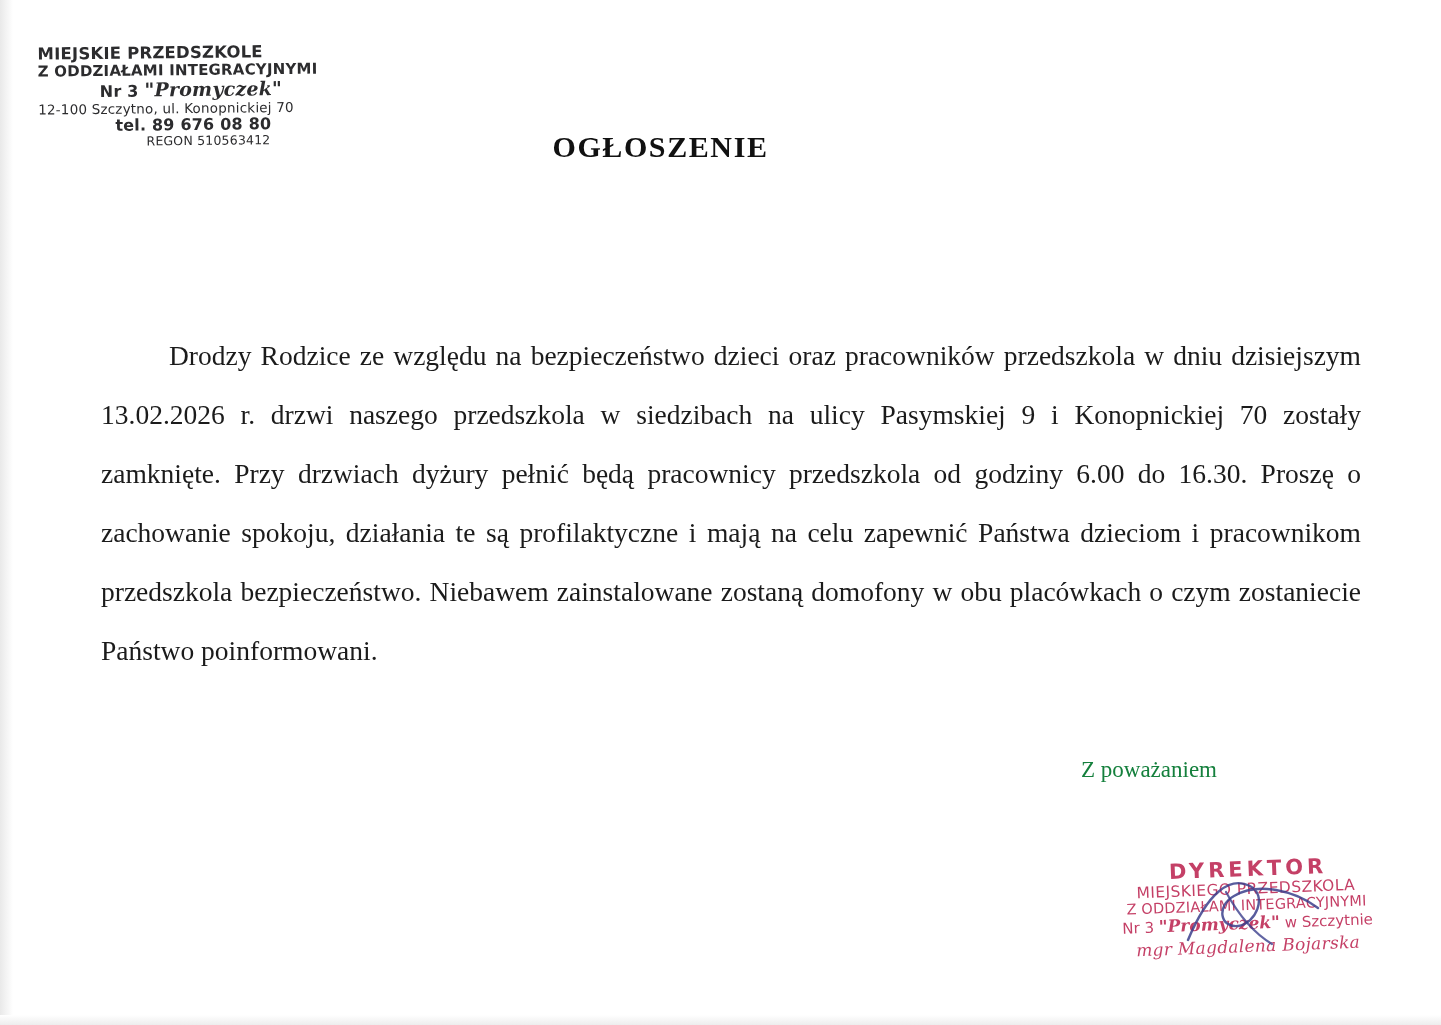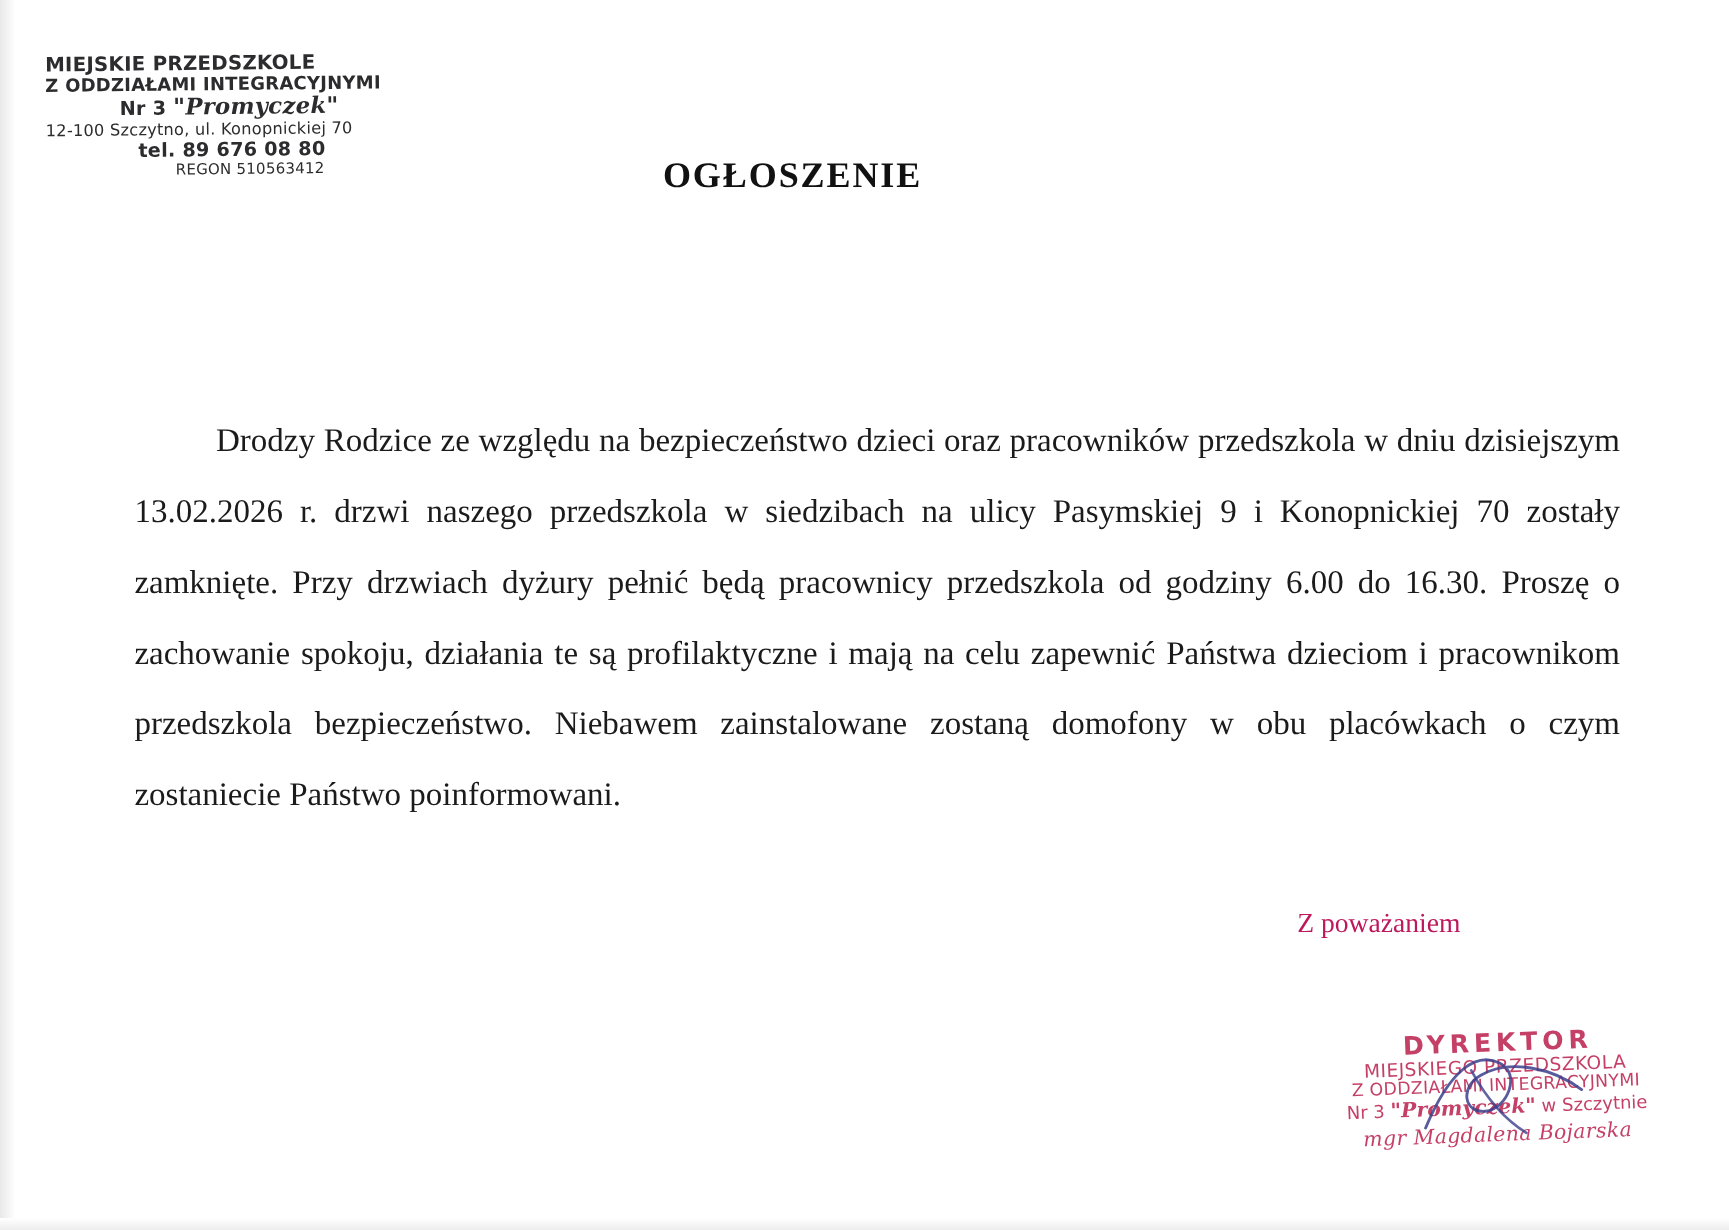--- a/index.html
+++ b/index.html
@@ -111,34 +111,34 @@
     left: 100px;
     top: 325px;
     width: 1262px;
     font-size: 27.5px;
     line-height: 59px;
     text-align: justify;
     text-justify: inter-word;
     color: #1b1b1b;
   }
   .doc-body p {
-    margin: 12px;
+    margin: 1px;
     text-indent: 68px;
   }
 
   
   .signature-block {
     position: absolute;
     right: 82px;
     top: 748px;
     width: 420px;
     text-align: center;
     font-size: 23px;
     line-height: 44px;
-    color: #be185d;
+    color: #15803d;
   }
 
   
   .director-stamp {
     position: absolute;
     left: 1122px;
     top: 858px;
     width: 250px;
     height: 120px;
     color: #c0305a;

